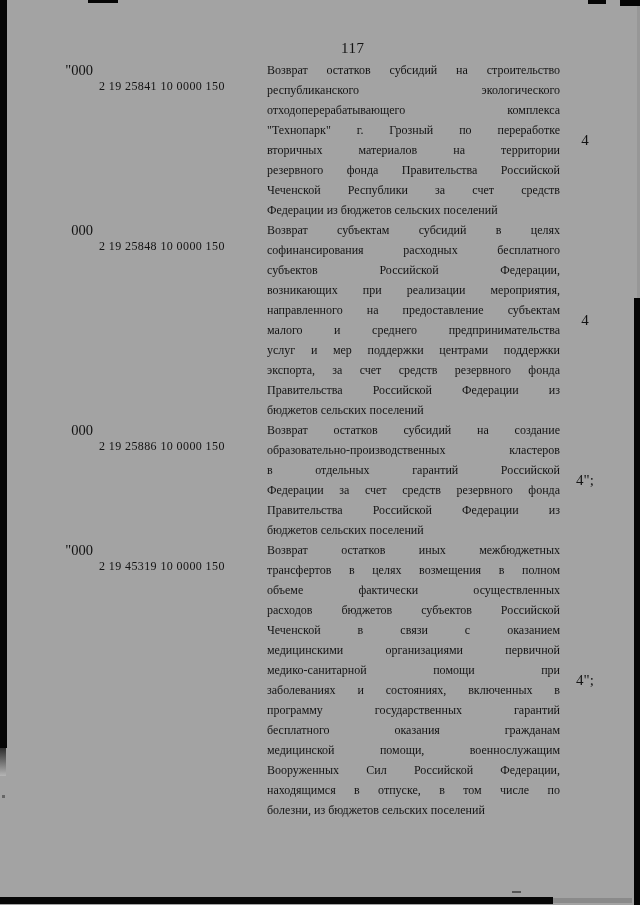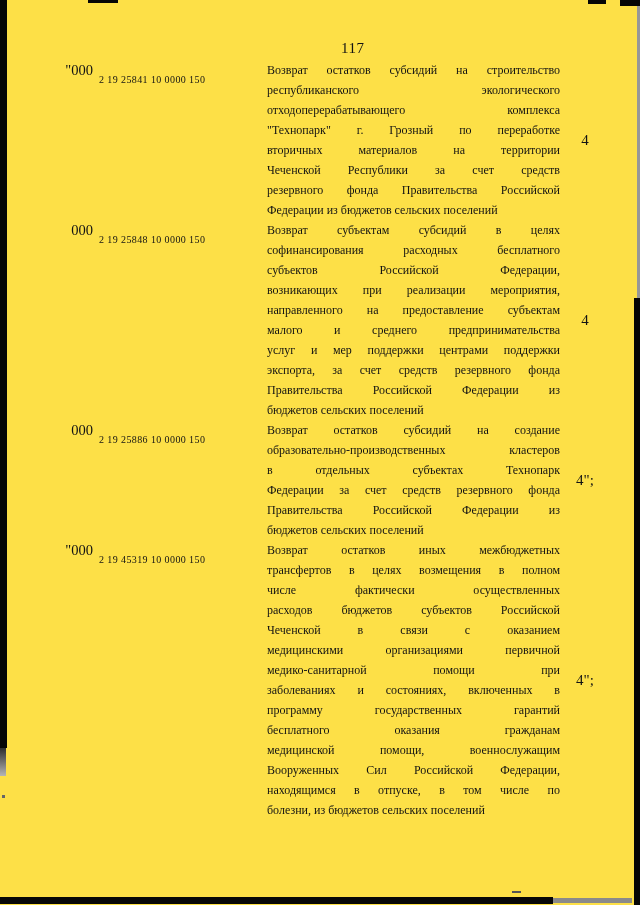--- a/index.html
+++ b/index.html
@@ -1,30 +1,30 @@
 <!DOCTYPE html>
 <html><head>
 <meta charset="utf-8">
 <style>
   html,body{margin:0;padding:0}
   body{
     width:640px;height:905px;position:relative;overflow:hidden;
     background:#ffffff;color:#131313;
     font-family:"Liberation Serif","DejaVu Serif",serif;
   }
-  .sheet{position:absolute;inset:0;background:#fde047}
+  .sheet{position:absolute;inset:0;background:#a3a3a3}
   .pagenum{position:absolute;top:40px;left:341px;font-size:15px;letter-spacing:.5px}
   #entries{position:absolute;left:55px;top:60px;width:560px}
   .entry{position:relative}
   .c1{
     position:absolute;left:0;top:0;width:38px;text-align:right;
     font-size:14.5px;line-height:20px;white-space:pre
   }
   .c2{
-    position:absolute;left:44px;top:10px;font-size:10px;line-height:20px;
+    position:absolute;left:44px;top:16px;font-size:12px;line-height:20px;
     letter-spacing:.4px;white-space:nowrap
   }
   .desc{margin-left:212px;width:293px}
   .jl{
     height:20px;line-height:20px;font-size:12px;
     text-align:justify;text-align-last:justify;overflow:hidden;white-space:nowrap
   }
   .jl.last{text-align-last:left}
   .note{
     position:absolute;left:506px;top:0;height:100%;width:48px;
@@ -42,22 +42,22 @@
   <div id="entries">
       <div class="entry" style="height: 160px;">
         <span class="c1">"000</span>
         <span class="c2">2 19 25841 10 0000 150</span>
         <div class="desc">
           <div class="jl">Возврат остатков субсидий на строительство</div>
           <div class="jl">республиканского экологического</div>
           <div class="jl">отходоперерабатывающего комплекса</div>
           <div class="jl">"Технопарк" г. Грозный по переработке</div>
           <div class="jl">вторичных материалов на территории</div>
+          <div class="jl">резервного фонда Правительства Российской</div>
           <div class="jl">Чеченской Республики за счет средств</div>
-          <div class="jl">резервного фонда Правительства Российской</div>
           <div class="jl last">Федерации из бюджетов сельских поселений</div>
         </div>
         <div class="note">4</div>
       </div>
       <div class="entry" style="height: 200px;">
         <span class="c1">000</span>
         <span class="c2">2 19 25848 10 0000 150</span>
         <div class="desc">
           <div class="jl">Возврат субъектам субсидий в целях</div>
           <div class="jl">софинансирования расходных бесплатного</div>
@@ -71,34 +71,34 @@
           <div class="jl last">бюджетов сельских поселений</div>
         </div>
         <div class="note">4</div>
       </div>
       <div class="entry" style="height: 120px;">
         <span class="c1">000</span>
         <span class="c2">2 19 25886 10 0000 150</span>
         <div class="desc">
           <div class="jl">Возврат остатков субсидий на создание</div>
           <div class="jl">образовательно-производственных кластеров</div>
-          <div class="jl">в отдельных субъектах Технопарк</div>
+          <div class="jl">в отдельных гарантий Российской</div>
           <div class="jl">Федерации за счет средств резервного фонда</div>
           <div class="jl">Правительства Российской Федерации из</div>
           <div class="jl last">бюджетов сельских поселений</div>
         </div>
         <div class="note">4";</div>
       </div>
       <div class="entry" style="height: 280px;">
         <span class="c1">"000</span>
         <span class="c2">2 19 45319 10 0000 150</span>
         <div class="desc">
           <div class="jl">Возврат остатков иных межбюджетных</div>
           <div class="jl">трансфертов в целях возмещения в полном</div>
-          <div class="jl">числе фактически осуществленных</div>
+          <div class="jl">объеме фактически осуществленных</div>
           <div class="jl">расходов бюджетов субъектов Российской</div>
           <div class="jl">Чеченской в связи с оказанием</div>
           <div class="jl">медицинскими организациями первичной</div>
           <div class="jl">медико-санитарной помощи при</div>
           <div class="jl">заболеваниях и состояниях, включенных в</div>
           <div class="jl">программу государственных гарантий</div>
           <div class="jl">бесплатного оказания гражданам</div>
           <div class="jl">медицинской помощи, военнослужащим</div>
           <div class="jl">Вооруженных Сил Российской Федерации,</div>
           <div class="jl">находящимся в отпуске, в том числе по</div>

